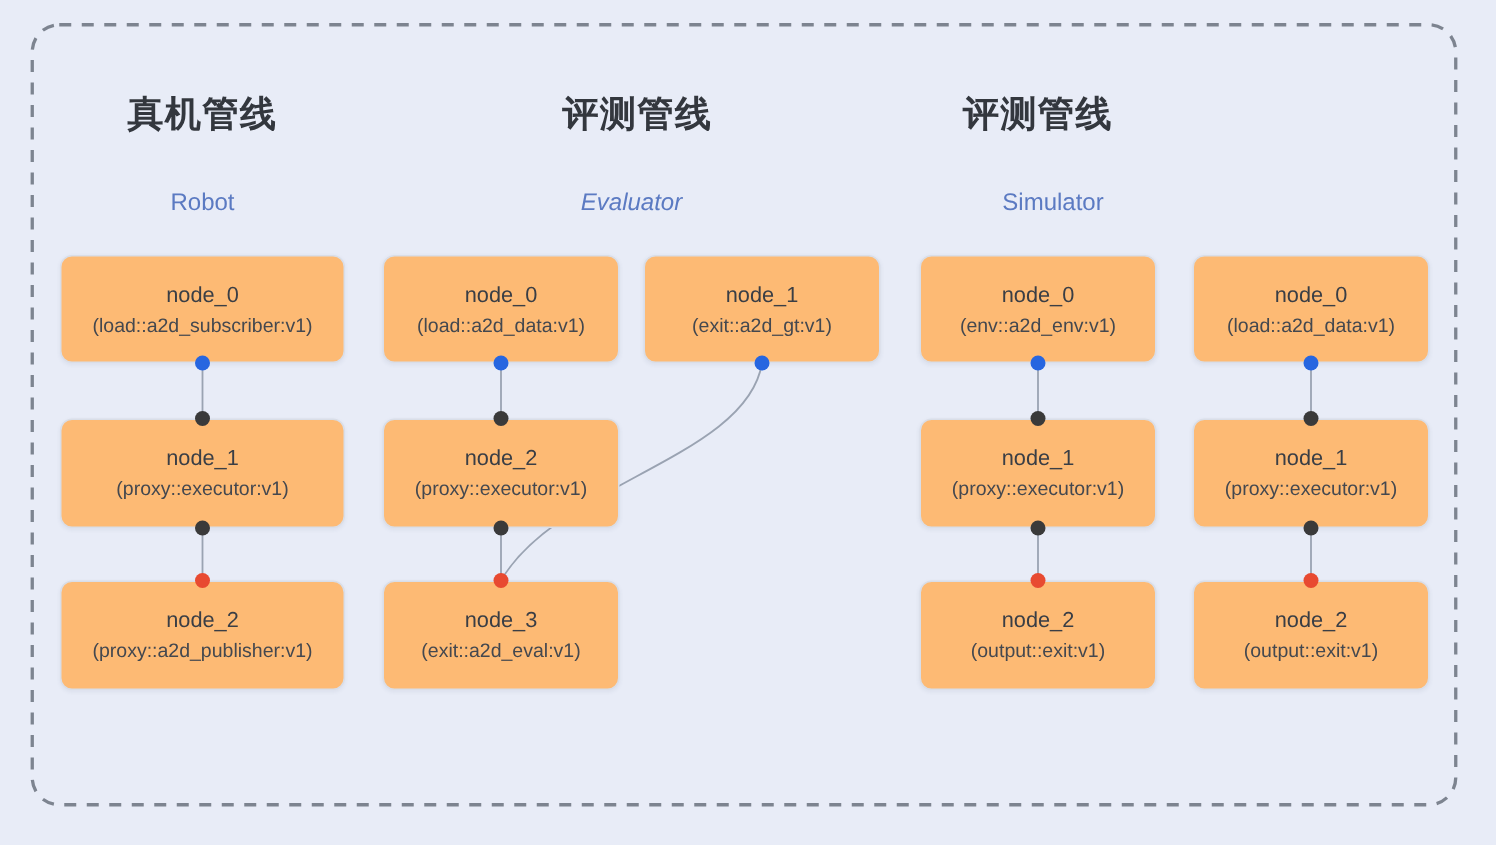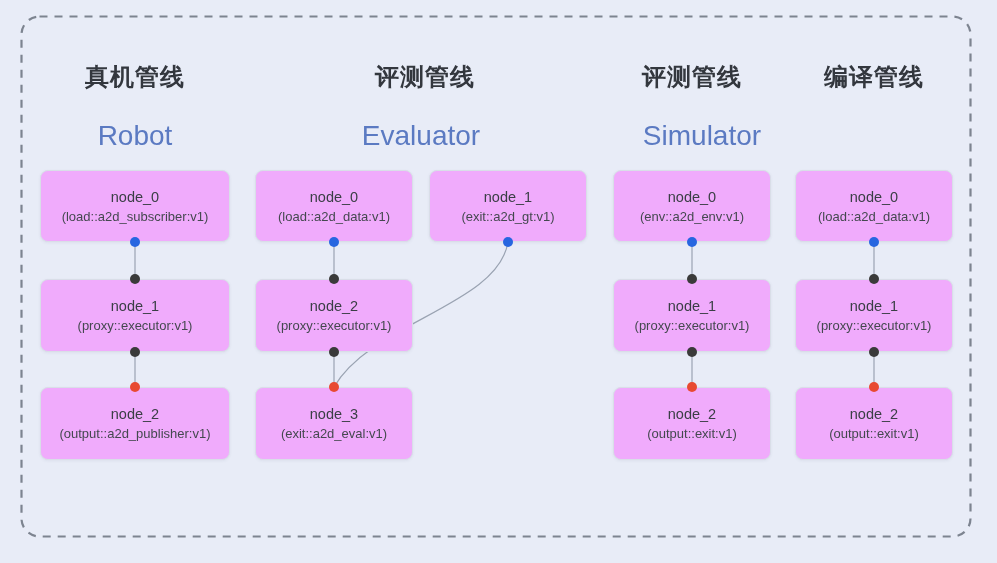--- a/index.html
+++ b/index.html
@@ -24,29 +24,29 @@
     font-weight: 700;
     color: #33373e;
     line-height: 28px;
     z-index: 2;
     letter-spacing: 1px;
   }
   .title-en {
     position: absolute;
     width: 220px;
     text-align: center;
-    font-size: 28px;
+    font-size: 16px;
     font-weight: 400;
     color: #5b7ac2;
     line-height: 28px;
     z-index: 2;
   }
   .node-box {
     position: absolute;
-    background: #f0abfc;
+    background: #fdba74;
     border: 1px solid #d9dee8;
     border-radius: 8px;
     box-shadow: 0 1px 3px rgba(60,70,100,0.07);
     display: flex;
     flex-direction: column;
     align-items: center;
     justify-content: center;
     gap: 4px;
     z-index: 2;
     box-sizing: border-box;
@@ -88,36 +88,35 @@
     <line x1="692" y1="242" x2="692" y2="279" stroke="#9aa3b2" stroke-width="1.2"></line>
     <line x1="692" y1="352" x2="692" y2="387" stroke="#9aa3b2" stroke-width="1.2"></line>
 
     <line x1="874" y1="242" x2="874" y2="279" stroke="#9aa3b2" stroke-width="1.2"></line>
     <line x1="874" y1="352" x2="874" y2="387" stroke="#9aa3b2" stroke-width="1.2"></line>
   </svg>
 
   <div class="title-zh" style="left:25px;  top:63px;">真机管线</div>
   <div class="title-en" style="left:25px;  top:122px;">Robot</div>
   <div class="title-zh" style="left:315px; top:63px;">评测管线</div>
-  <div class="title-en" style="left:311px; top:122px;">Evaluator</div>
+  <div class="title-en" style="left:311px; top:122px;font-style:italic;">Evaluator</div>
   <div class="title-zh" style="left:582px; top:63px;">评测管线</div>
   <div class="title-en" style="left:592px; top:122px;">Simulator</div>
-  <div class="title-zh" style="left:764px; top:63px;">编译管线</div>
 
   <div class="node-box" style="left:40px; top:170px; width:190px; height:72px;">
     <span class="node-name">node_0</span>
     <span class="node-impl">(load::a2d_subscriber:v1)</span>
   </div>
   <div class="node-box" style="left:40px; top:279px; width:190px; height:73px;">
     <span class="node-name">node_1</span>
     <span class="node-impl">(proxy::executor:v1)</span>
   </div>
   <div class="node-box" style="left:40px; top:387px; width:190px; height:73px;">
     <span class="node-name">node_2</span>
-    <span class="node-impl">(output::a2d_publisher:v1)</span>
+    <span class="node-impl">(proxy::a2d_publisher:v1)</span>
   </div>
 
   <div class="node-box" style="left:255px; top:170px; width:158px; height:72px;">
     <span class="node-name">node_0</span>
     <span class="node-impl">(load::a2d_data:v1)</span>
   </div>
   <div class="node-box" style="left:429px; top:170px; width:158px; height:72px;">
     <span class="node-name">node_1</span>
     <span class="node-impl">(exit::a2d_gt:v1)</span>
   </div>

